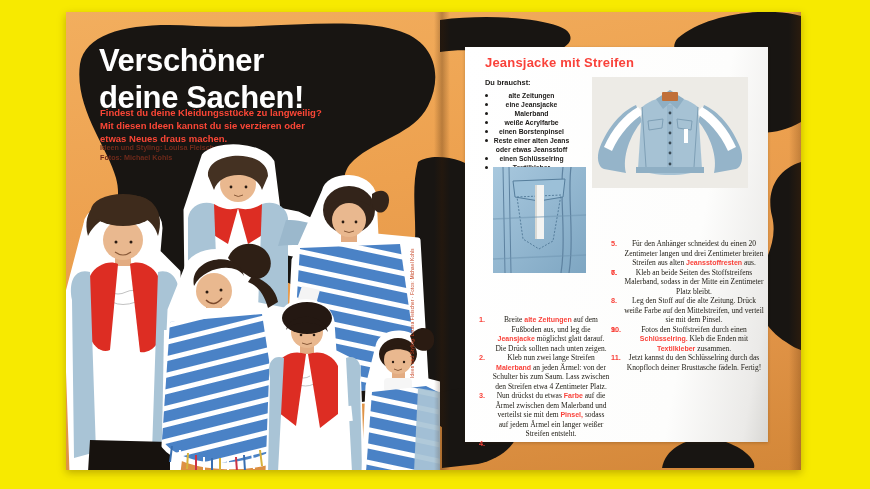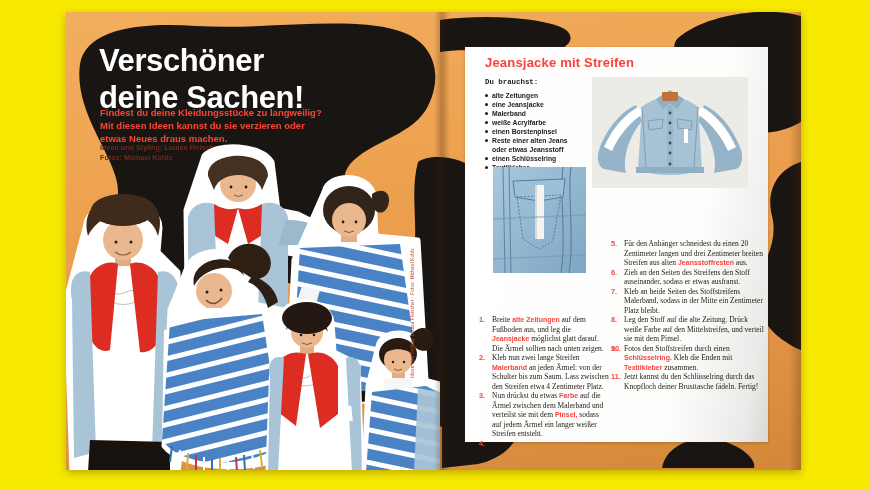--- a/index.html
+++ b/index.html
@@ -21,23 +21,23 @@
       font-size:9.5px;line-height:13px;z-index:5;}
   #credits{position:absolute;left:34px;top:131px;color:#6e2a1b;font-weight:bold;
       font-size:7.2px;line-height:10px;z-index:5;}
   #vcredit{position:absolute;left:344px;top:226px;height:140px;color:#c5401f;
       font-size:4.6px;letter-spacing:.2px;writing-mode:vertical-rl;transform:rotate(180deg);
       z-index:26;white-space:nowrap;overflow:hidden;}
   #kids{position:absolute;left:0;top:128px;z-index:20;}
   
   #panel{position:absolute;left:399px;top:35px;width:303px;height:395px;z-index:10;
       background:linear-gradient(100deg,#ffffff 0%,#fdfdfc 72%,#ebeae8 93%,#d8d7d4 100%);
-      box-shadow:0 1px 3px rgba(60,30,0,.25);}
+      box-shadow:0 1px 3px rgba(60,30,0,.25);text-align:center;}
   #ptitle{position:absolute;left:20px;top:8px;color:#f9423a;font-weight:bold;font-size:13px;letter-spacing:.2px;}
-  #needhead{position:absolute;left:20px;top:31px;color:#1d1b19;font-weight:bold;font-size:7.4px;font-family:Liberation Mono, monospace;}
+  #needhead{position:absolute;left:20px;top:31px;color:#1d1b19;font-weight:bold;font-size:7.4px;}
   #materials{position:absolute;left:20px;top:44px;width:86px;margin:0;padding:0;list-style:none;
       color:#1d1b19;font-weight:bold;font-size:6.8px;line-height:9px;}
   #materials li{position:relative;padding-left:7px;}
   #materials li::before{content:"";position:absolute;left:0;top:3px;width:3px;height:3px;border-radius:50%;background:#1d1b19;}
   .photo{position:absolute;overflow:hidden;}
   #jacket-photo{left:127px;top:30px;width:156px;height:111px;background:#edebe6;}
   #closeup-photo{left:28px;top:120px;width:93px;height:106px;background:#9fc0d8;}
   .stepcol{position:absolute;font-family:"Liberation Serif",serif;color:#232019;font-size:7.5px;line-height:9.5px;}
   #steps-left{left:14px;top:268px;width:131px;}
   #steps-right{left:146px;top:192px;width:153px;}
@@ -271,28 +271,28 @@
           <path d="M20 14 L72 12 L70 30 L46 34 L22 30 Z" fill="#9cc0d8" stroke="#567e9c" stroke-width="1"></path>
           <path d="M24 30 L68 28 L60 74 L46 82 L30 72 Z" fill="none" stroke="#567e9c" stroke-width="1" stroke-dasharray="2 1.5"></path>
           <circle cx="46" cy="21" r="2.2" fill="#4a6378"></circle>
           <rect x="42" y="18" width="9" height="54" fill="#f4f4f2"></rect>
           <rect x="42" y="18" width="2" height="54" fill="#d9d9d4"></rect>
           <path d="M0 92 L93 88 M0 52 L93 48" stroke="#6e94b0" stroke-width="1.5" opacity="0.5"></path>
         </svg>
       </div>
 
       <div id="steps-left" class="stepcol">
-          <div class="step"><span class="num">1.</span><span><span>Breite </span><span class="hl">alte Zeitungen</span><span> auf dem Fußboden aus, und leg die </span><span class="hl">Jeansjacke</span><span> möglichst glatt darauf. Die Ärmel sollten nach unten zeigen.</span></span></div>
+          <div class="step"><span class="num">1.</span><span><span>Breite </span><span class="hl">alte Zeitungen</span><span> auf dem Fußboden aus, und leg die </span><span class="hl">Jeansjacke</span><span> möglichst glatt darauf. Die Drück sollten nach unten zeigen.</span></span></div>
           <div class="step"><span class="num">2.</span><span><span>Kleb nun zwei lange Streifen </span><span class="hl">Malerband</span><span> an jeden Ärmel: von der Schulter bis zum Saum. Lass zwischen den Streifen etwa 4 Zentimeter Platz.</span></span></div>
           <div class="step"><span class="num">3.</span><span><span>Nun drückst du etwas </span><span class="hl">Farbe</span><span> auf die Ärmel zwischen dem Malerband und verteilst sie mit dem </span><span class="hl">Pinsel,</span><span> sodass auf jedem Ärmel ein langer weißer Streifen entsteht.</span></span></div>
           <div class="step"><span class="num">4.</span></div>
         </div>
       <div id="steps-right" class="stepcol">
           <div class="step"><span class="num">5.</span><span><span>Für den Anhänger schneidest du einen 20 Zentimeter langen und drei Zentimeter breiten Streifen aus alten </span><span class="hl">Jeansstoffresten</span><span> aus.</span></span></div>
-          <div class="step"><span class="num">6.</span><span><span>Zieh an den Seiten des Streifens den Stoff auseinander, sodass er etwas ausfranst.</span></span></div>
+          <div class="step"><span class="num">6.</span></div>
           <div class="step"><span class="num">7.</span><span><span>Kleb an beide Seiten des Stoffstreifens Malerband, sodass in der Mitte ein Zentimeter Platz bleibt.</span></span></div>
           <div class="step"><span class="num">8.</span><span><span>Leg den Stoff auf die alte Zeitung. Drück weiße Farbe auf den Mittelstreifen, und verteil sie mit dem Pinsel.</span></span></div>
           <div class="step"><span class="num">9.</span></div>
           <div class="step"><span class="num">10.</span><span><span>Fotos den Stoffstreifen durch einen </span><span class="hl">Schlüsselring.</span><span> Kleb die Enden mit </span><span class="hl">Textilkleber</span><span> zusammen.</span></span></div>
           <div class="step"><span class="num">11.</span><span><span>Jetzt kannst du den Schlüsselring durch das Knopfloch deiner Brusttasche fädeln. Fertig!</span></span></div>
         </div>
     </div>
 
     <div class="shade-spine"></div>
     <div class="shade-right"></div>

